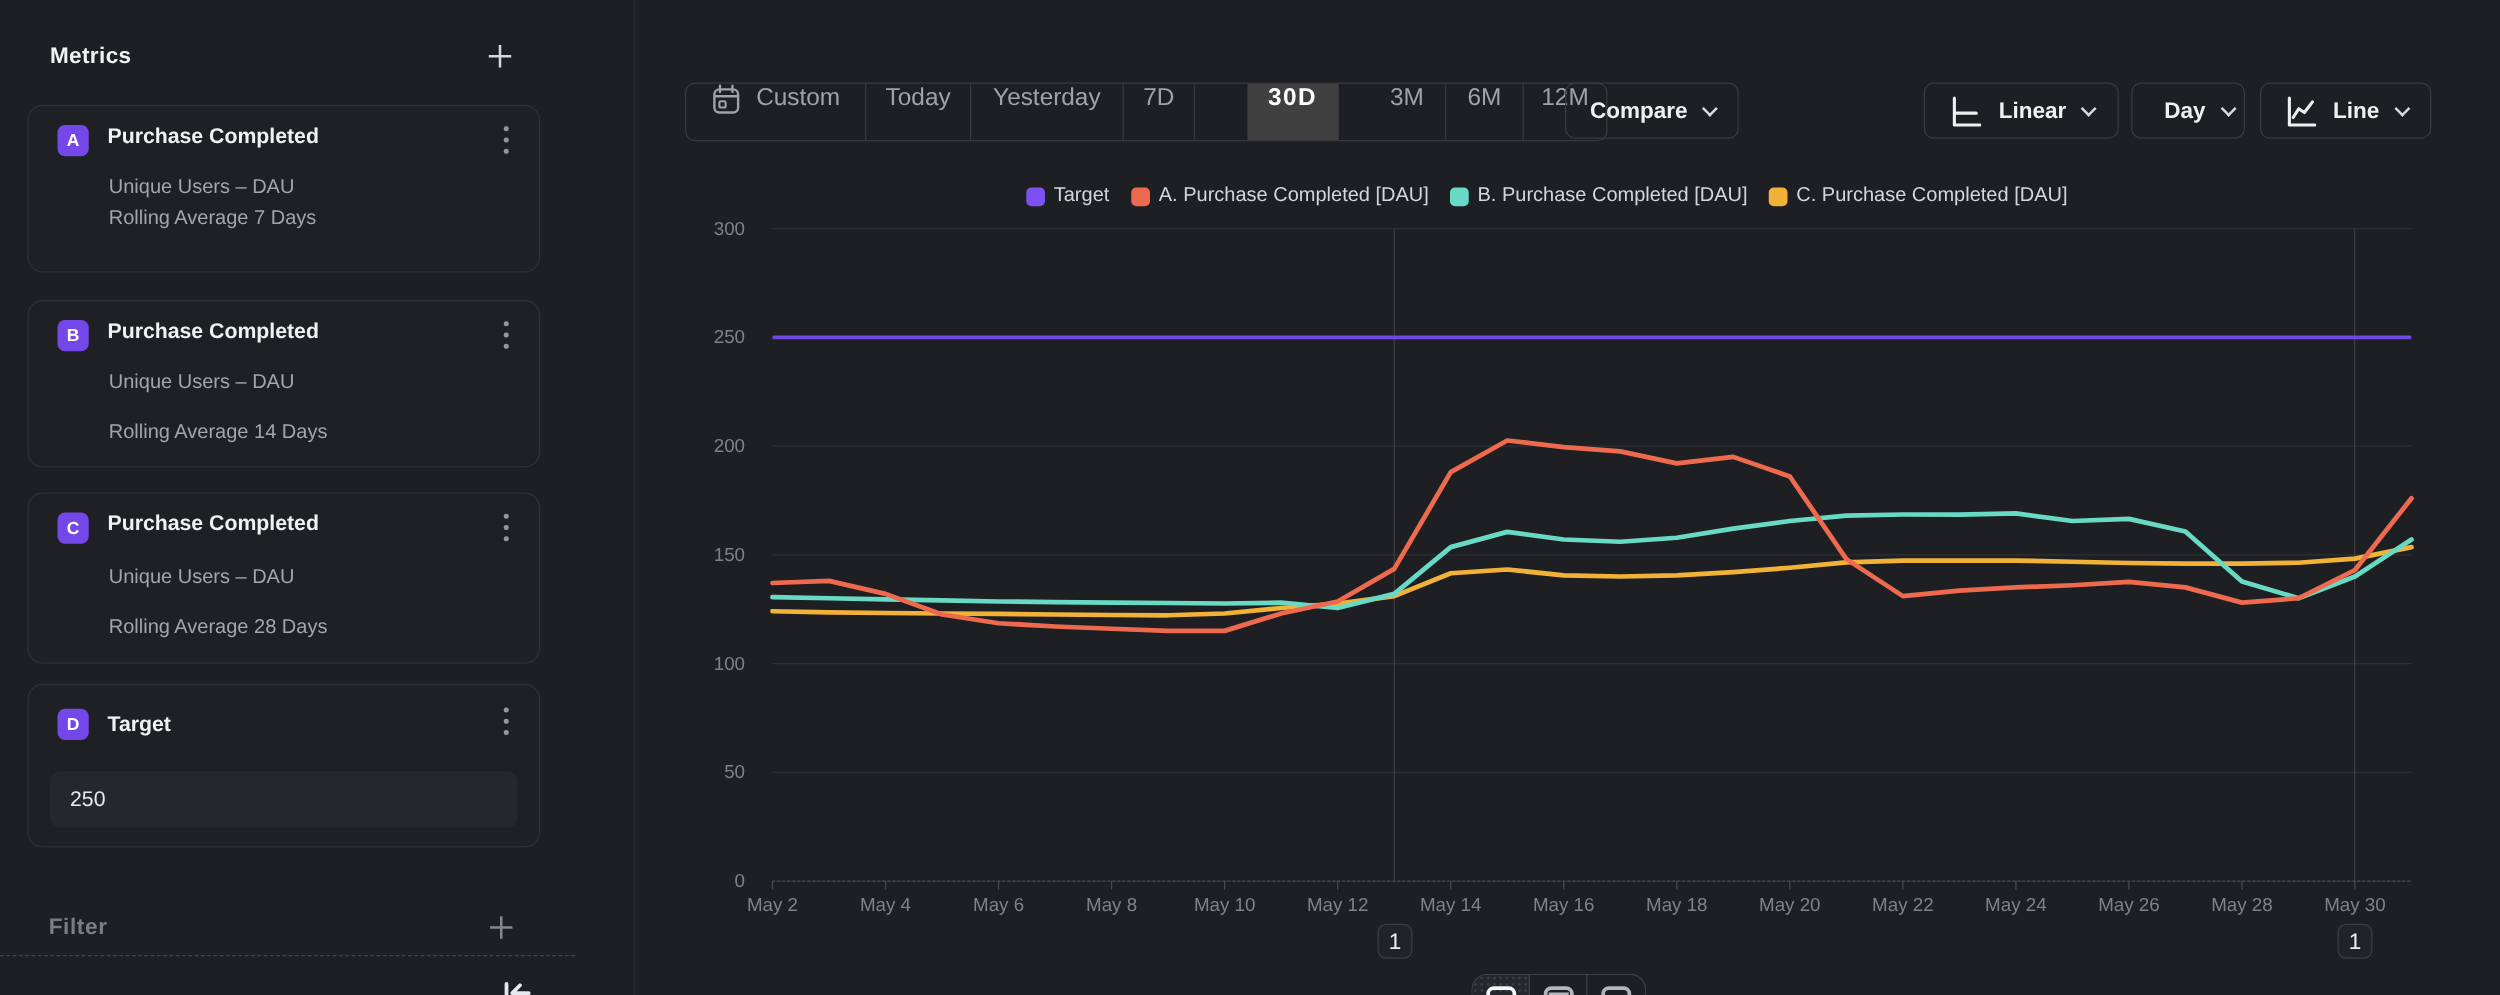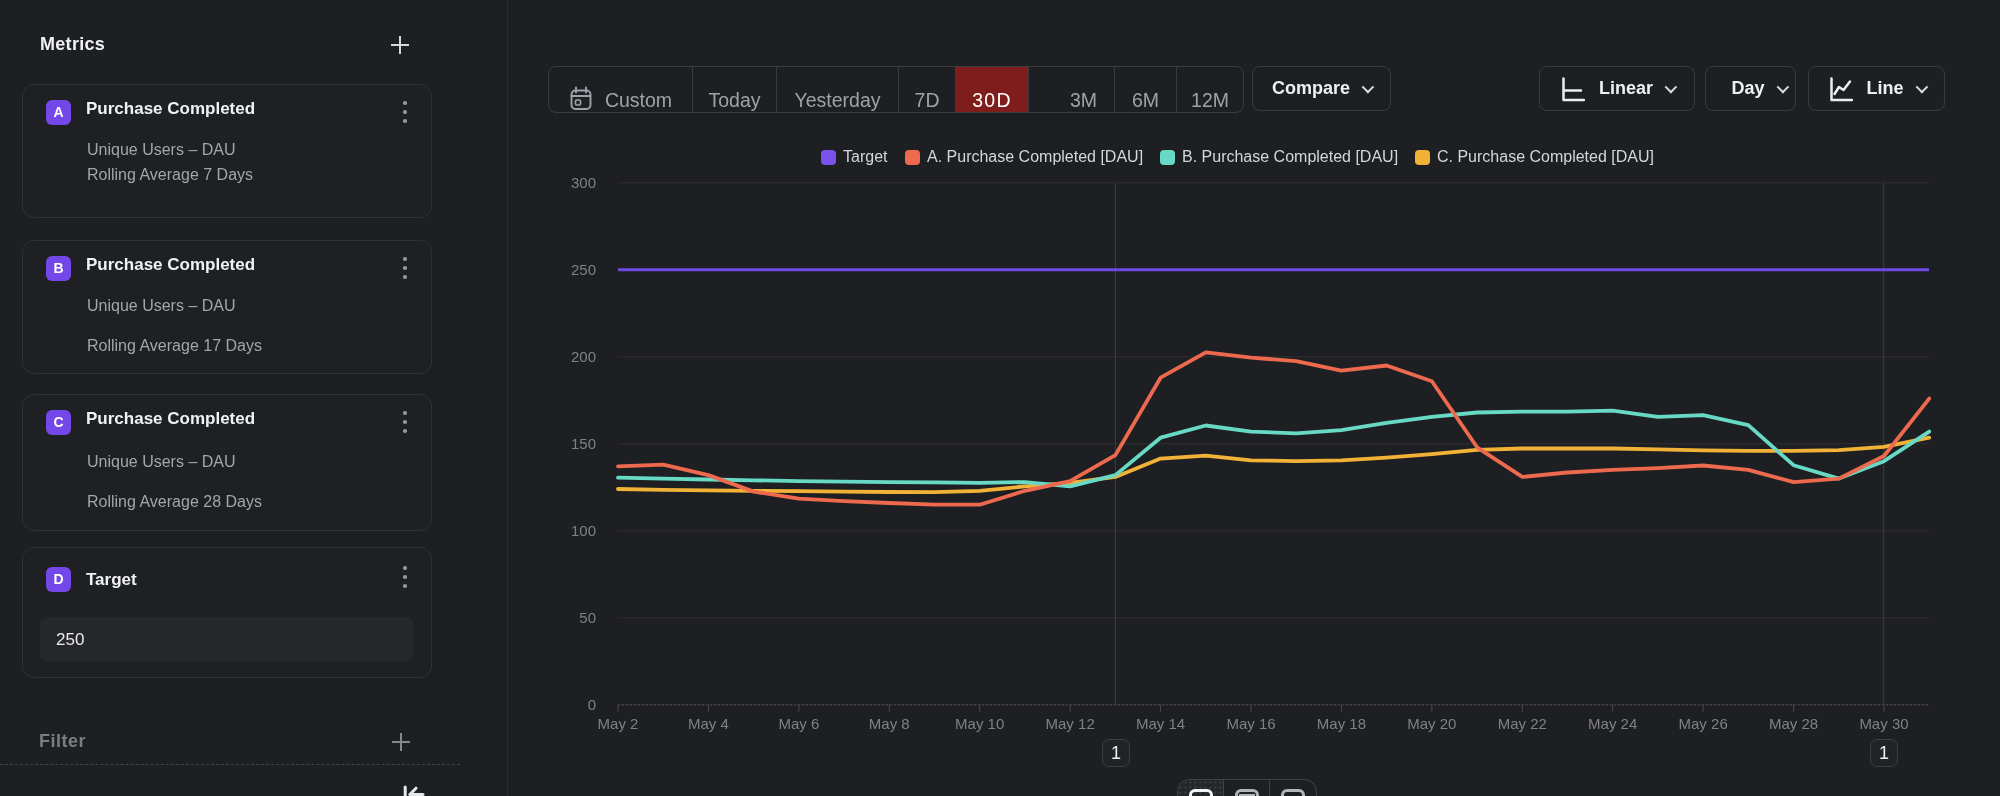--- a/index.html
+++ b/index.html
@@ -19,23 +19,23 @@
 .plus:before, .plus:after { content:""; position:absolute; background:#d6d8db; }
 .plus:before { left:8px; top:0; width:2px; height:18px; }
 .plus:after { left:0; top:8px; width:18px; height:2px; }
 .plus.gray:before, .plus.gray:after { background:#85878c; }
 #target-input { position:absolute; left:17px; top:69px; width:374px; height:45px; background:#26272b; border-radius:8px; color:#e9eaec; font-size:17px; line-height:45px; padding-left:16px; }
 .filter-h { position:absolute; left:39px; top:731px; font-size:18px; font-weight:700; color:#7b7d82; letter-spacing:0.5px; }
 #side-divider { position:absolute; left:0; top:764px; width:460px; border-top:1px dashed #43444a; }
 
 
 .seg { position:absolute; left:548px; top:66px; height:47px; border:1px solid #3a3b3f; border-radius:8px; display:flex; }
-.seg .it { height:100%; display:flex; align-items:flex-end; justify-content:center; font-size:19.5px; color:#9fa2a8; border-right:1px solid #3a3b3f; }
+.seg .it { height:100%; display:flex; align-items:flex-start; justify-content:center; font-size:19.5px; color:#9fa2a8; border-right:1px solid #3a3b3f; }
 .seg .it:last-child { border-right:none; }
-.seg .it.sel { background:#7f1d1d; color:#ffffff; font-weight:400; letter-spacing:1.2px; }
+.seg .it.sel { background:#404040; color:#ffffff; font-weight:700; letter-spacing:1.2px;margin-left:42px; }
 .btn { position:absolute; top:66px; height:45px; border:1px solid #3a3b3f; border-radius:8px; display:flex; align-items:center; justify-content:center; color:#eef0f2; font-size:18px; font-weight:700; }
 .chev { display:inline-block; width:9px; height:9px; border-right:2px solid #d8dadd; border-bottom:2px solid #d8dadd; transform:rotate(45deg) translateY(-2px); margin-left:12px; }
 
 
 .leg { position:absolute; top:148px; display:flex; align-items:center; }
 .leg .sw { width:15px; height:15px; border-radius:4px; margin-right:7px; }
 .leg span { font-size:16px; color:#d4d6d9; }
 
 
 .one { position:absolute; top:739px; width:28px; height:28px; border:1.5px solid #3d3e42; border-radius:7px; color:#ecedef; font-size:18px; text-align:center; line-height:26px; background:#222327; }
@@ -56,21 +56,21 @@
         <i></i>
         <i></i>
         <i></i>
       </div>
   </div>
 
   <div class="card" style="top:240px; height:134px;">
     <div class="badge">B</div>
     <div class="ctitle">Purchase Completed</div>
     <div class="csub" style="top:56px;">Unique Users – DAU</div>
-    <div class="csub" style="top:96px;">Rolling Average 17 Days</div>
+    <div class="csub" style="top:96px;">Rolling Average 14 Days</div>
     <div class="dots">
         <i></i>
         <i></i>
         <i></i>
       </div>
   </div>
 
   <div class="card" style="top:394px; height:137px;">
     <div class="badge">C</div>
     <div class="ctitle">Purchase Completed</div>

